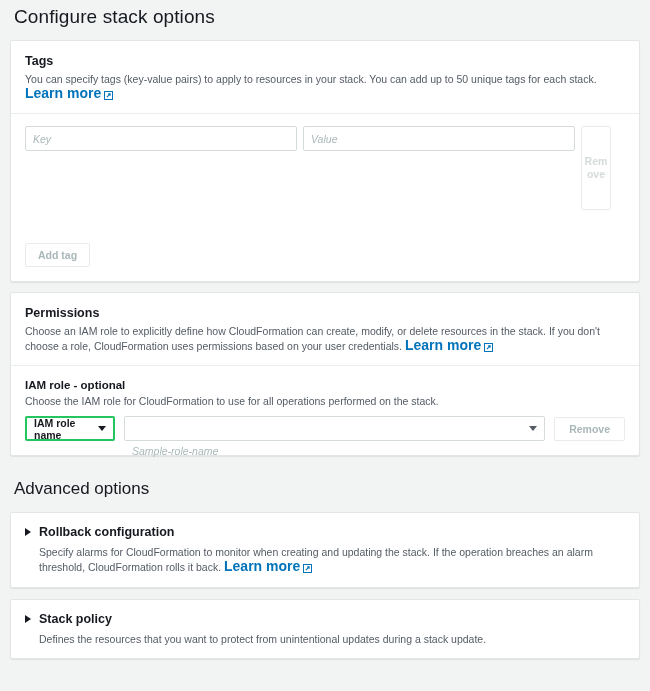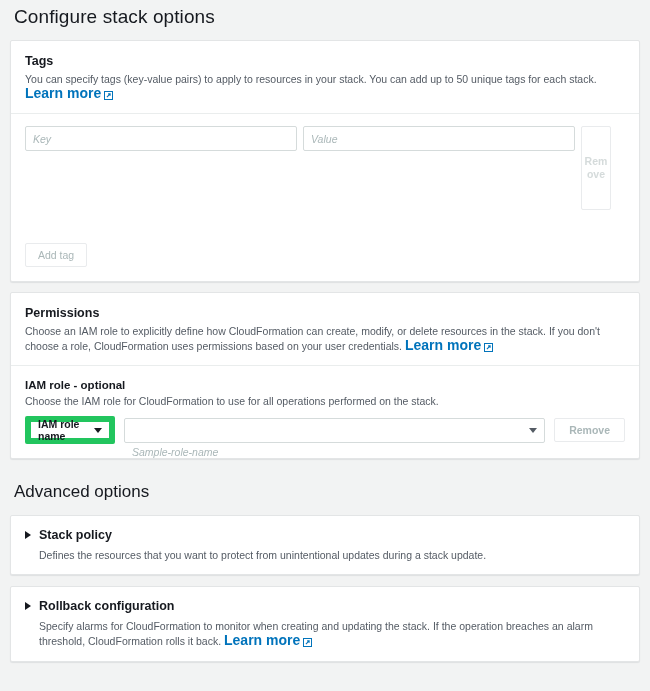--- a/index.html
+++ b/index.html
@@ -130,21 +130,21 @@
   .btn-add-tag {
     box-sizing: border-box;
     height: 24px;
     padding: 0 12px;
     border: 1px solid #e9ebed;
     border-radius: 2px;
     background: #ffffff;
     color: #aab7b8;
     font-family: "Liberation Sans", sans-serif;
     font-size: 10.5px;
-    font-weight: normal;
+    font-weight: bold;
     cursor: default;
   }
 
   
   .field-label {
     font-size: 11.5px;
     font-weight: bold;
     color: #16191f;
     margin: 0 0 1px 0;
     line-height: 15px;
@@ -158,21 +158,21 @@
   .iam-row {
     display: flex;
     align-items: center;
     gap: 9px;
   }
   .select-box {
     box-sizing: border-box;
     height: 25px;
     width: 90px;
     flex: 0 0 90px;
-    border: 6px solid #22c55e;
+    border: 2px solid #22c55e;
     border-radius: 2px;
     background: #ffffff;
     display: flex;
     align-items: center;
     justify-content: space-between;
     padding: 8px 7px;
     font-size: 10.5px;
     font-weight: bold;
     color: #16191f;
     cursor: pointer;
@@ -334,32 +334,32 @@
         <button class="btn-remove-flat">Remove</button>
       </div>
     </div>
   </div>
 
   <h2 class="section-title">Advanced options</h2>
 
   <div class="accordion">
     <div class="acc-head">
       <span class="tri"></span>
-      <span class="acc-title">Stack policy</span>
-    </div>
-    <p class="acc-desc">Defines the resources that you want to protect from unintentional updates during a stack update.</p>
-  </div>
-
-  <div class="accordion">
-    <div class="acc-head">
-      <span class="tri"></span>
       <span class="acc-title">Rollback configuration</span>
     </div>
     <p class="acc-desc">
       <span>Specify alarms for CloudFormation to monitor when creating and updating the stack. If the operation breaches an alarm threshold, CloudFormation rolls it back.</span>
       <a class="link" href="#"><span>Learn more</span><span class="ext-icon"><svg width="9" height="9" viewBox="0 0 10 10">
               <rect x="0.5" y="0.5" width="9" height="9" fill="none" stroke="#0073bb" stroke-width="1.2"></rect>
               <path d="M3.2 6.8 L6.8 3.2 M4.6 3.2 H6.8 V5.4" fill="none" stroke="#0073bb" stroke-width="1.2"></path>
             </svg></span></a>
     </p>
   </div>
 
+  <div class="accordion">
+    <div class="acc-head">
+      <span class="tri"></span>
+      <span class="acc-title">Stack policy</span>
+    </div>
+    <p class="acc-desc">Defines the resources that you want to protect from unintentional updates during a stack update.</p>
+  </div>
+
 </div>
 
 </body></html>

